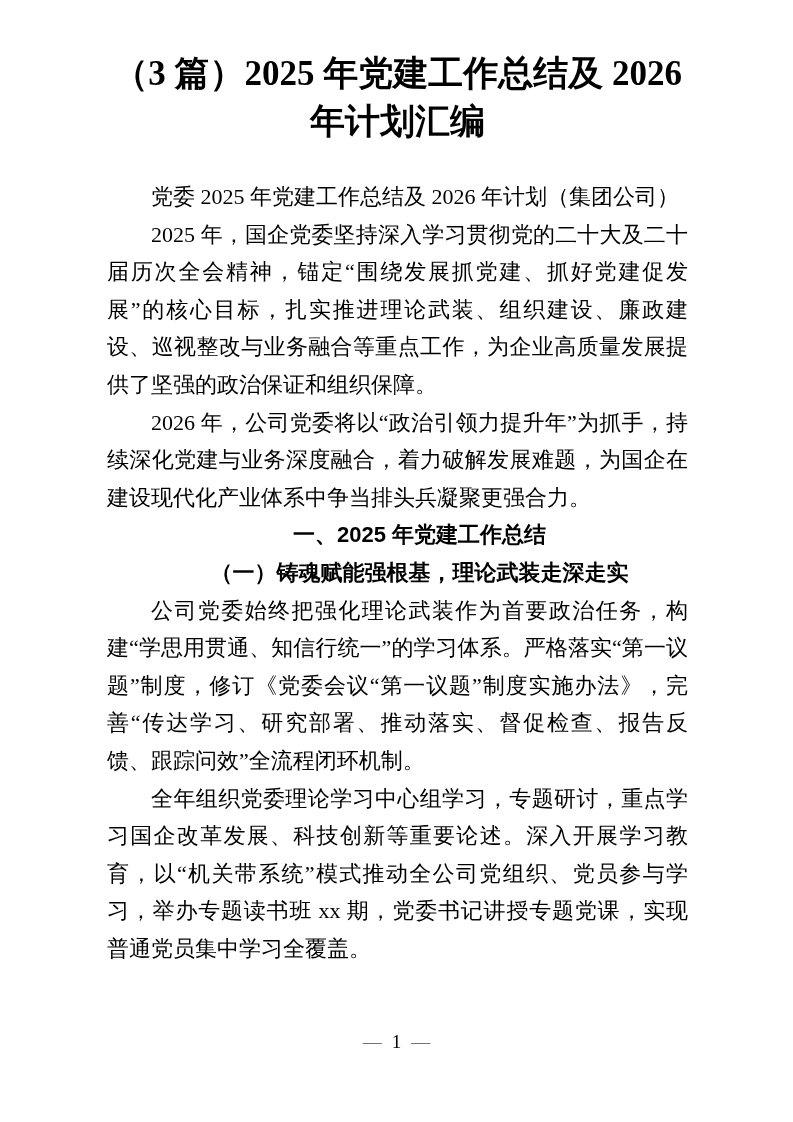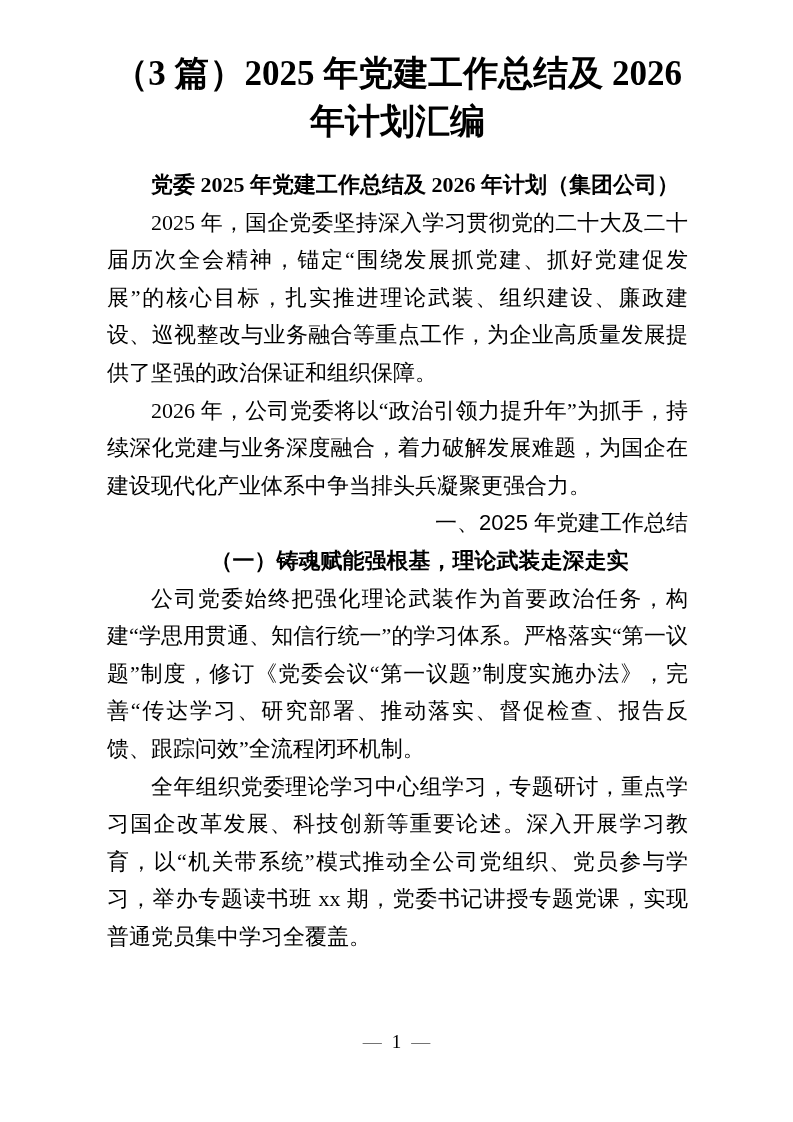--- a/index.html
+++ b/index.html
@@ -35,27 +35,26 @@
   .block {
     margin: 0;
     font-size: 22px;
     line-height: 37.6px;
     text-align: justify;
     text-justify: inter-character;
     word-break: break-all;
     text-indent: 2em;
   }
   .block.first-after-title {
-    margin-top: 20px;
-    font-weight: bold;
+    margin-top: 32px;
   }
   .h1 {
     font-family: "Liberation Sans", sans-serif;
-    font-weight: normal;
-    text-align: right;
+    font-weight: bold;
+    text-align: center;
   }
   .h2 {
     font-family: "Liberation Serif", serif;
     font-weight: bold;
     text-align: center;
   }
   .footer {
     position: absolute;
     left: 0;
     top: 1030px;

